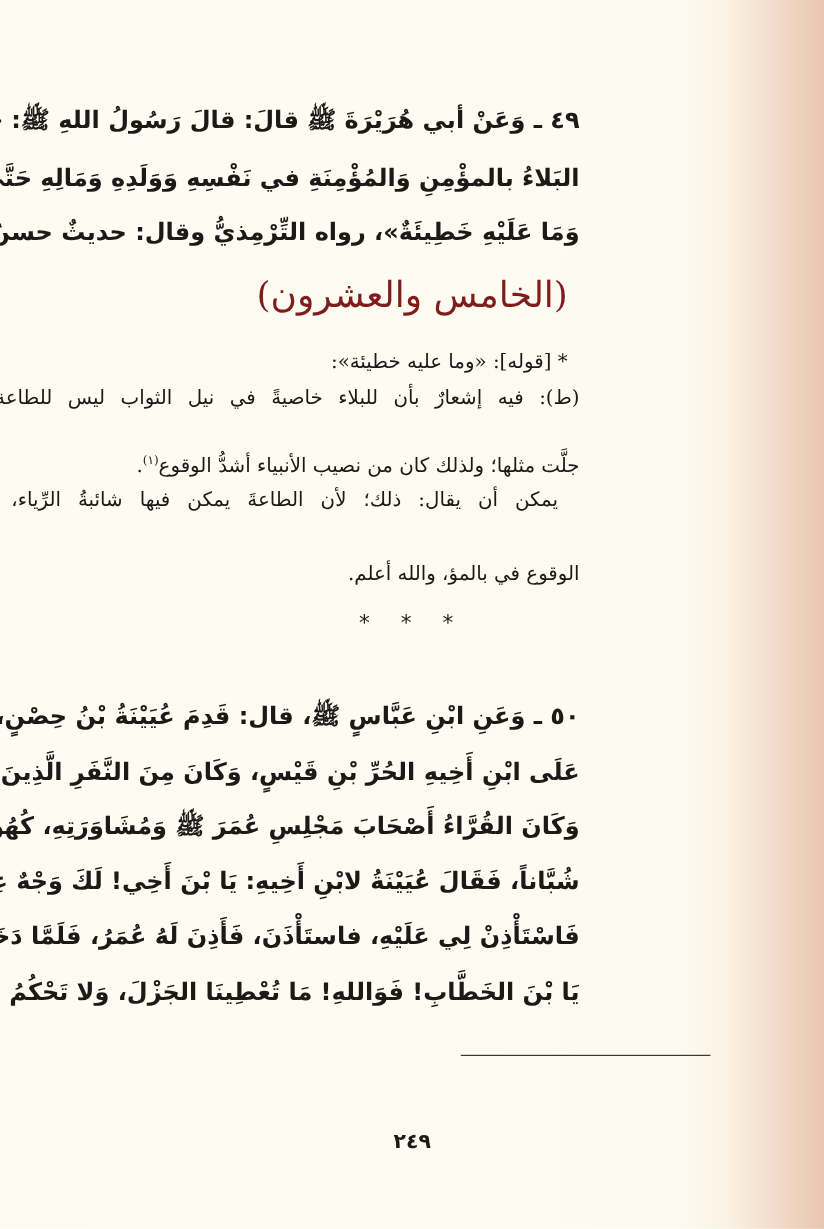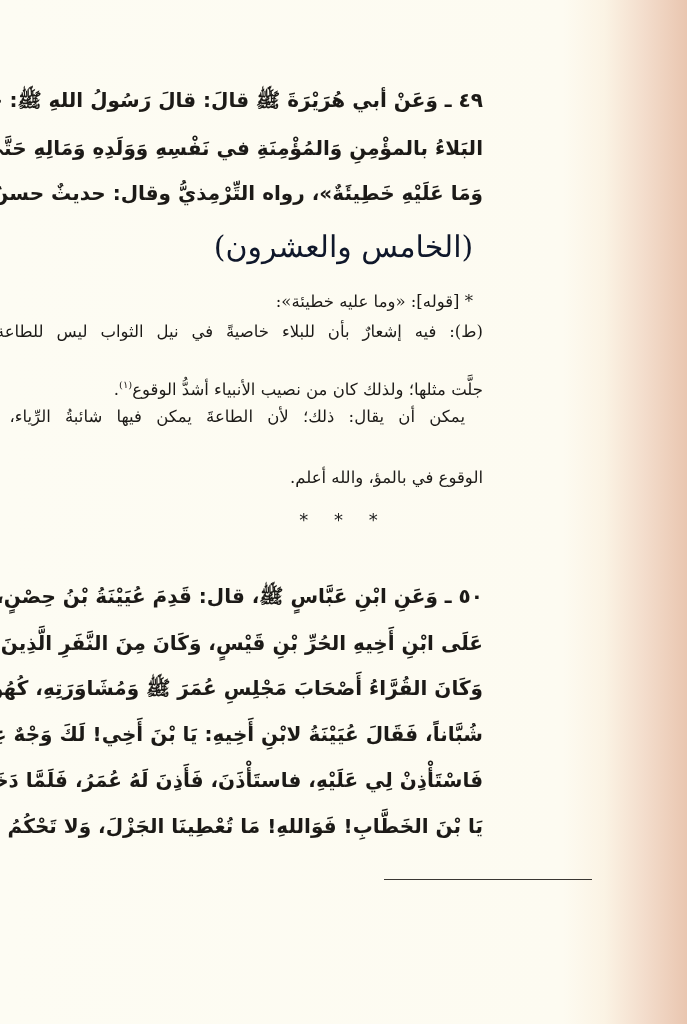--- a/index.html
+++ b/index.html
@@ -53,21 +53,21 @@
     .comment.indent { right: 100px; width: 512px; }
     .heading {
       position: absolute;
       left: 0; width: 687px;
       top: 222px;
       text-align: center;
       direction: rtl;
       font-family: "DejaVu Serif", serif;
       font-size: 30px;
       line-height: 50px;
-      color: #0f172a;
+      color: #7f1d1d;
       letter-spacing: 1px;
     }
     .stars {
       position: absolute;
       left: 0; width: 687px;
       top: 508px;
       text-align: center;
       font-size: 18px;
       letter-spacing: 10px;
       color: #222;
@@ -132,14 +132,15 @@
     <div class="line hadith" style="top:578px;padding-left:44px;">٥٠ ـ وَعَنِ ابْنِ عَبَّاسٍ ﷺ، قال: قَدِمَ عُيَيْنَةُ بْنُ حِصْنٍ، فَنَزَلَ</div>
     <div class="line hadith" style="top:625px;">عَلَى ابْنِ أَخِيهِ الحُرِّ بْنِ قَيْسٍ، وَكَانَ مِنَ النَّفَرِ الَّذِينَ يُدْنِيهِمْ عُمَرُ ﷺ؛</div>
     <div class="line hadith" style="top:670px;">وَكَانَ القُرَّاءُ أَصْحَابَ مَجْلِسِ عُمَرَ ﷺ وَمُشَاوَرَتِهِ، كُهُولاً كَانُوا أَوْ</div>
     <div class="line hadith" style="top:716px;">شُبَّاناً، فَقَالَ عُيَيْنَةُ لابْنِ أَخِيهِ: يَا بْنَ أَخِي! لَكَ وَجْهٌ عِنْدَ هَذَا الأَمِيرِ،</div>
     <div class="line hadith" style="top:762px;">فَاسْتَأْذِنْ لِي عَلَيْهِ، فاستَأْذَنَ، فَأَذِنَ لَهُ عُمَرُ، فَلَمَّا دَخَلَ، قـــالَ: هِيْ</div>
     <div class="line hadith" style="top:808px;">يَا بْنَ الخَطَّابِ! فَوَاللهِ! مَا تُعْطِينَا الجَزْلَ، وَلا تَحْكُمُ فِينَا خاصيةَدْلِ،</div>
   </div>
 
   <div class="fn-rule"></div>
 
+  <div class="page-number">٢٤٩</div>
 
 </div>
 
 </body></html>

